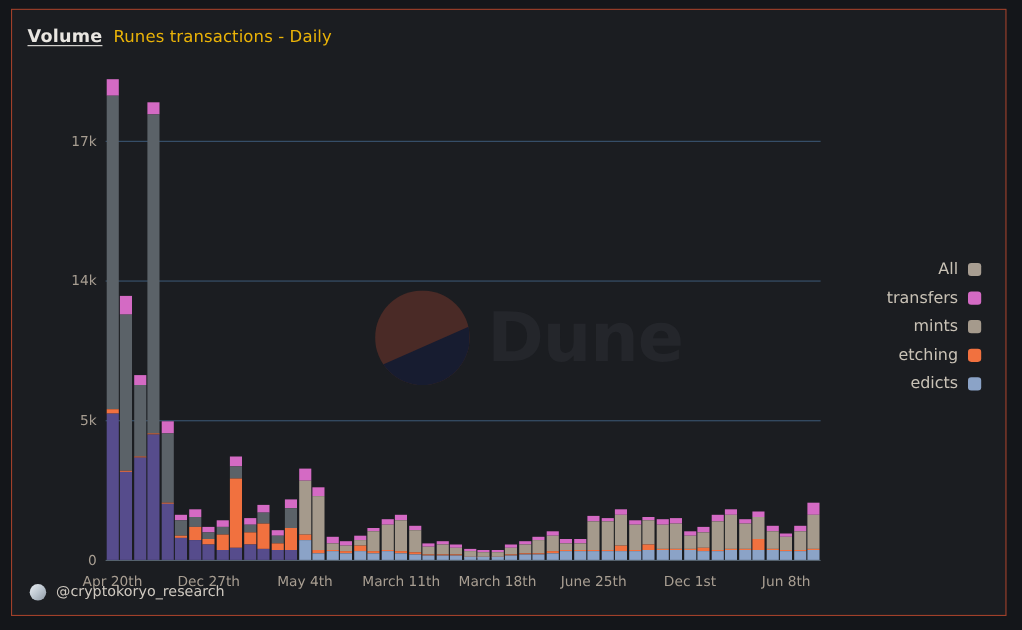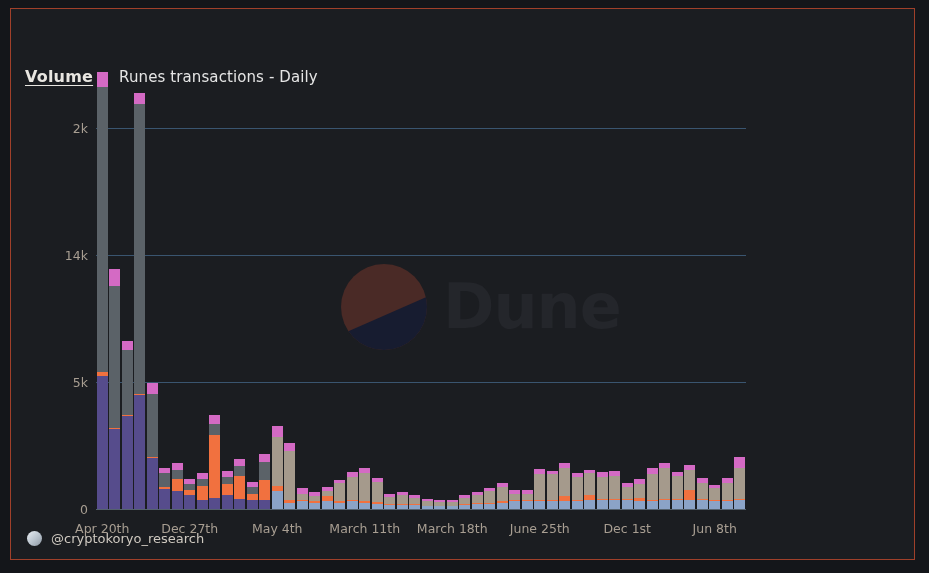--- a/index.html
+++ b/index.html
@@ -1,22 +1,22 @@
 <!DOCTYPE html>
 <html><head>
 <meta charset="utf-8">
 <style>
   html,body{margin:0;padding:0;background:#14161a;}
   body{width:929px;height:573px;overflow:hidden;font-family:"DejaVu Sans",sans-serif;}
   .frame{position:absolute;left:10px;top:8px;width:905px;height:552px;border:1px solid #a0402a;
          background:#1b1d21;box-sizing:border-box;}
   .title-row{position:absolute;left:14px;top:14px;display:flex;align-items:baseline;gap:10px;}
   .t-main{font-size:16px;font-weight:bold;color:#e9e6e1;text-decoration:underline;
-          text-underline-offset:3px;letter-spacing:.2px;margin-top:44px;}
-  .t-sub{font-size:15px;color:#e5e5e5;letter-spacing:.1px;margin-left:16px;}
+          text-underline-offset:3px;letter-spacing:.2px;}
+  .t-sub{font-size:15px;color:#eab308;letter-spacing:.1px;}
 
   .plot{position:absolute;left:0;top:0;width:905px;height:552px;}
 
   .watermark{position:absolute;left:330px;top:255px;display:flex;align-items:center;gap:16px;
              pointer-events:none;}
   .wm-circle{width:86px;height:86px;border-radius:50%;overflow:hidden;position:relative;}
   .wm-top{position:absolute;inset:0;background:#4a2a26;}
   .wm-bot{position:absolute;inset:0;background:#171c30;
           clip-path:polygon(0% 82%,100% 38%,100% 100%,0% 100%);}
   .wm-text{font-size:62px;font-weight:bold;color:#24262b;letter-spacing:-1px;line-height:1;}
@@ -72,21 +72,21 @@
     <div id="grid-layer">
         <div class="axis-base" style="left: 85px; top: 500px; width: 650px;"></div>
         <div class="grid-line" style="left: 85px; top: 373px; width: 650px;"></div>
         <div class="grid-line" style="left: 85px; top: 246px; width: 650px;"></div>
         <div class="grid-line" style="left: 85px; top: 119px; width: 650px;"></div>
       </div>
     <div id="yticks-layer">
         <div class="ytick" style="left: 27px; top: 500px;">0</div>
         <div class="ytick" style="left: 27px; top: 373px;">5k</div>
         <div class="ytick" style="left: 27px; top: 246px;">14k</div>
-        <div class="ytick" style="left: 27px; top: 119px;">2k</div>
+        <div class="ytick" style="left: 27px; top: 119px;">17k</div>
       </div>
     <div id="bars-layer">
         <div class="bar" style="left: 85.7px; width: 11.1px; bottom: 52px;">
           <div class="seg" style="background: rgb(86, 76, 140); height: 133.35px;"></div>
           <div class="seg" style="background: rgb(241, 113, 63); height: 3.81px;"></div>
           <div class="seg" style="background: rgb(91, 98, 104); height: 284.48px;"></div>
           <div class="seg" style="background: rgb(212, 106, 196); height: 15.24px;"></div>
         </div>
         <div class="bar" style="left: 98.2px; width: 11.1px; bottom: 52px;">
           <div class="seg" style="background: rgb(86, 76, 140); height: 80.01px;"></div>
@@ -400,20 +400,42 @@
         <div class="xtick" style="left: 178.75px; top: 512px;">Dec 27th</div>
         <div class="xtick" style="left: 266.25px; top: 512px;">May 4th</div>
         <div class="xtick" style="left: 353.75px; top: 512px;">March 11th</div>
         <div class="xtick" style="left: 441.25px; top: 512px;">March 18th</div>
         <div class="xtick" style="left: 528.75px; top: 512px;">June 25th</div>
         <div class="xtick" style="left: 616.25px; top: 512px;">Dec 1st</div>
         <div class="xtick" style="left: 703.75px; top: 512px;">Jun 8th</div>
       </div>
   </div>
 
+  <div class="legend" id="legend">
+      <div class="lg-item">
+        <span class="lg-label">All</span>
+        <span class="lg-sw" style="background: rgb(168, 158, 146);"></span>
+      </div>
+      <div class="lg-item">
+        <span class="lg-label">transfers</span>
+        <span class="lg-sw" style="background: rgb(212, 106, 196);"></span>
+      </div>
+      <div class="lg-item">
+        <span class="lg-label">mints</span>
+        <span class="lg-sw" style="background: rgb(165, 154, 140);"></span>
+      </div>
+      <div class="lg-item">
+        <span class="lg-label">etching</span>
+        <span class="lg-sw" style="background: rgb(241, 113, 63);"></span>
+      </div>
+      <div class="lg-item">
+        <span class="lg-label">edicts</span>
+        <span class="lg-sw" style="background: rgb(139, 163, 199);"></span>
+      </div>
+    </div>
 
   <div class="footer">
     <div class="f-left">
       <div class="avatar"></div>
       <span class="handle">@cryptokoryo_research</span>
     </div>
   </div>
 </div>
 
 </body></html>

